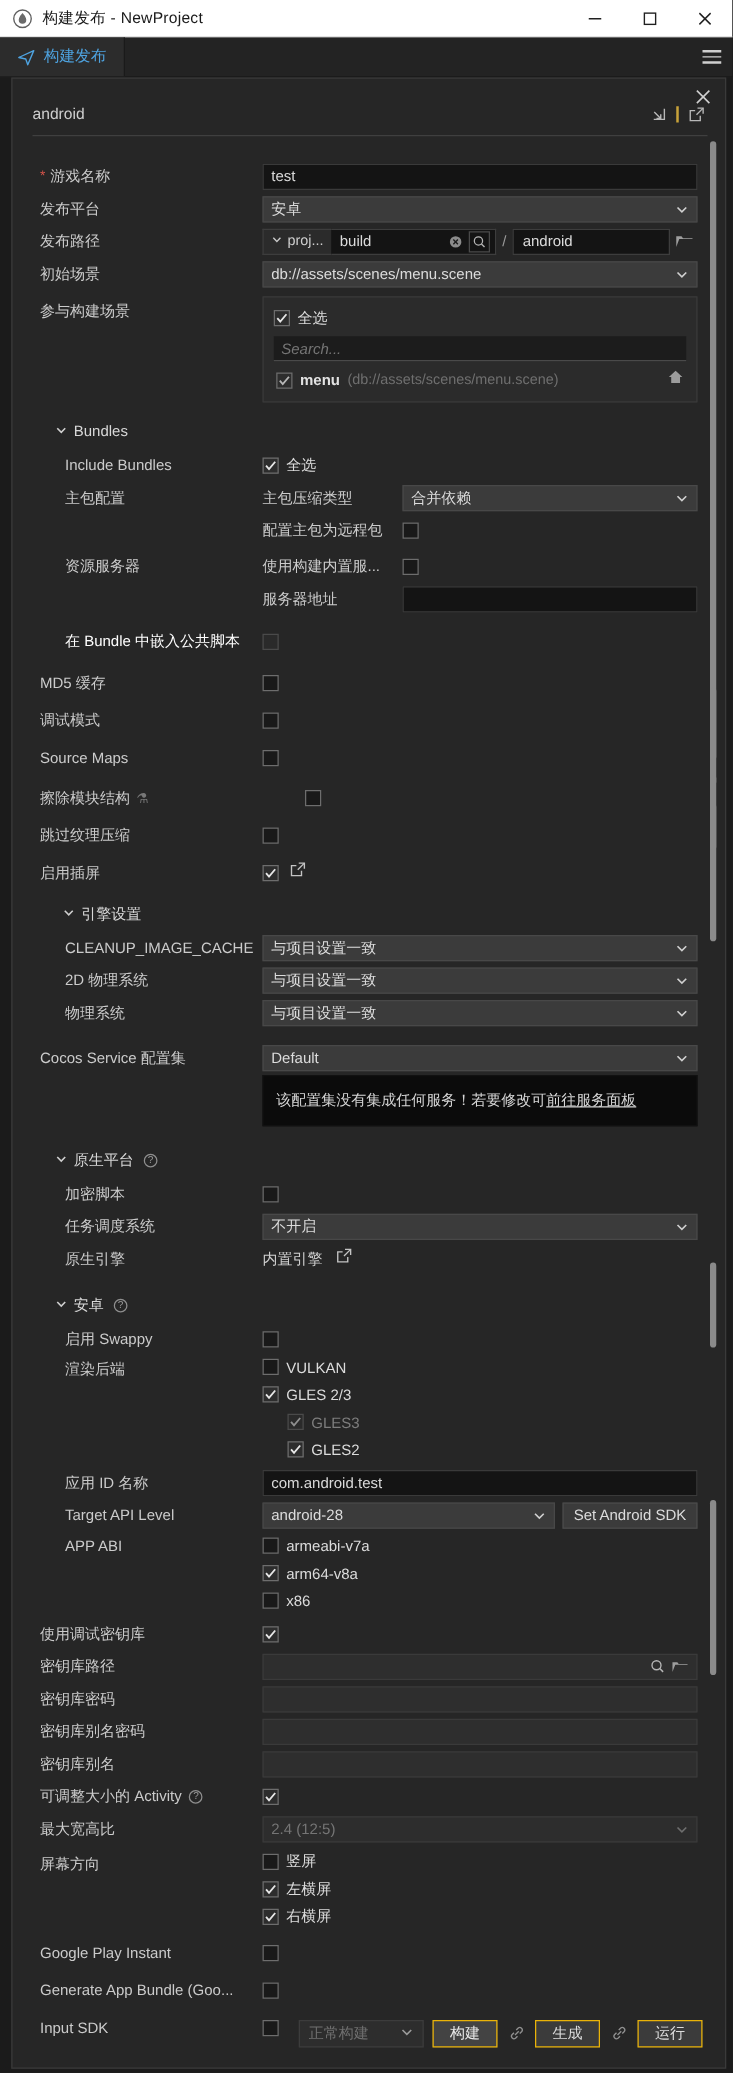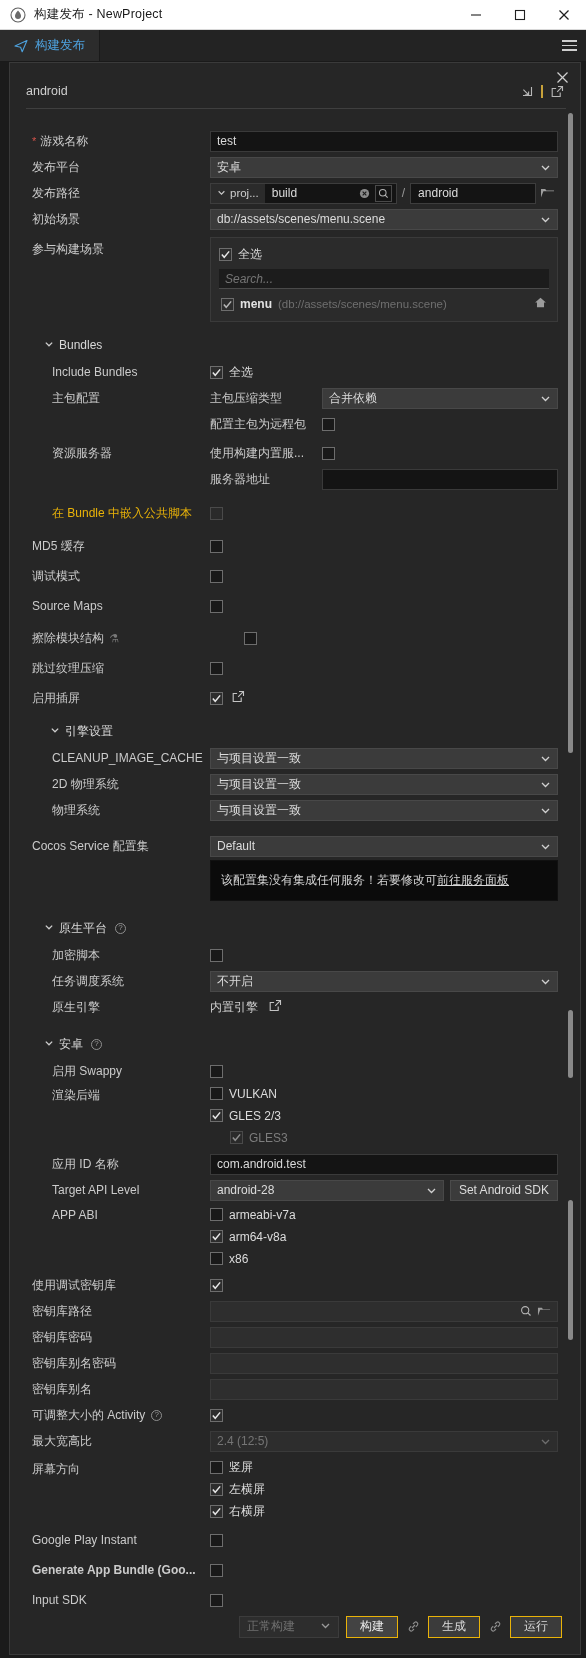--- a/index.html
+++ b/index.html
@@ -67,21 +67,21 @@
 
   .vscroll { position: absolute; right: 7px; width: 5px; background: #8a8a8a; border-radius: 3px; }
 
   
   .row { display: flex; align-items: center; min-height: 24px; margin-bottom: 2px; }
   .lbl {
     width: 184px; flex: 0 0 184px; font-size: 12px; color: #cbcbcb;
     display: flex; align-items: center; gap: 3px; padding-left: 6px;
   }
   .lbl.ind1 { padding-left: 26px; }
-  .lbl.dim { color: #eab308; }
+  .lbl.dim { color: #ffffff; }
   .req { color: #d4534a; font-size: 11px; margin-right: 1px; }
   .qmark {
     width: 11px; height: 11px; border: 1px solid #8f8f8f; border-radius: 50%;
     font-size: 8px; color: #9a9a9a; display: inline-flex; align-items: center;
     justify-content: center; margin-left: 3px; line-height: 1;
   }
   .flaskicon { color: #777; font-size: 11px; margin-left: 2px; }
   .ctl { flex: 1 1 auto; display: flex; align-items: center; }
 
   input.txt, .txtbox {
@@ -693,20 +693,28 @@
               <span>GLES 2/3</span>
             </div>
             <div class="cbrow dim" style="padding-left:20px;">
               <span class="cb disabled">
                 <svg width="11" height="11" viewBox="0 0 12 12">
                     <path d="M2 6 L4.6 9 L10 2.6" fill="none" stroke="#8f8f8f" stroke-width="1.6"></path>
                   </svg>
               </span>
               <span>GLES3</span>
             </div>
+            <div class="cbrow" style="padding-left:20px;">
+              <span class="cb on">
+                <svg width="11" height="11" viewBox="0 0 12 12">
+                    <path d="M2 6 L4.6 9 L10 2.6" fill="none" stroke="#e6e6e6" stroke-width="1.6"></path>
+                  </svg>
+              </span>
+              <span>GLES2</span>
+            </div>
           </div>
         </div>
       </div>
 
       <div class="row" style="margin-top:6px;">
         <div class="lbl ind1">应用 ID 名称</div>
         <div class="ctl">
           <input class="txt" value="com.android.test" style="">
         </div>
       </div>
@@ -858,21 +866,21 @@
         </div>
       </div>
 
       <div class="row" style="margin-top:8px;">
         <div class="lbl">Google Play Instant</div>
         <div class="ctl">
           <span class="cb off"></span>
         </div>
       </div>
 
-      <div class="row" style="margin-top:6px;font-weight:bold;">
+      <div class="row" style="margin-top:6px;">
         <div class="lbl">Generate App Bundle (Goo...</div>
         <div class="ctl">
           <span class="cb off"></span>
         </div>
       </div>
 
       <div class="row" style="margin-top:6px;">
         <div class="lbl">Input SDK</div>
         <div class="ctl">
           <span class="cb off"></span>

